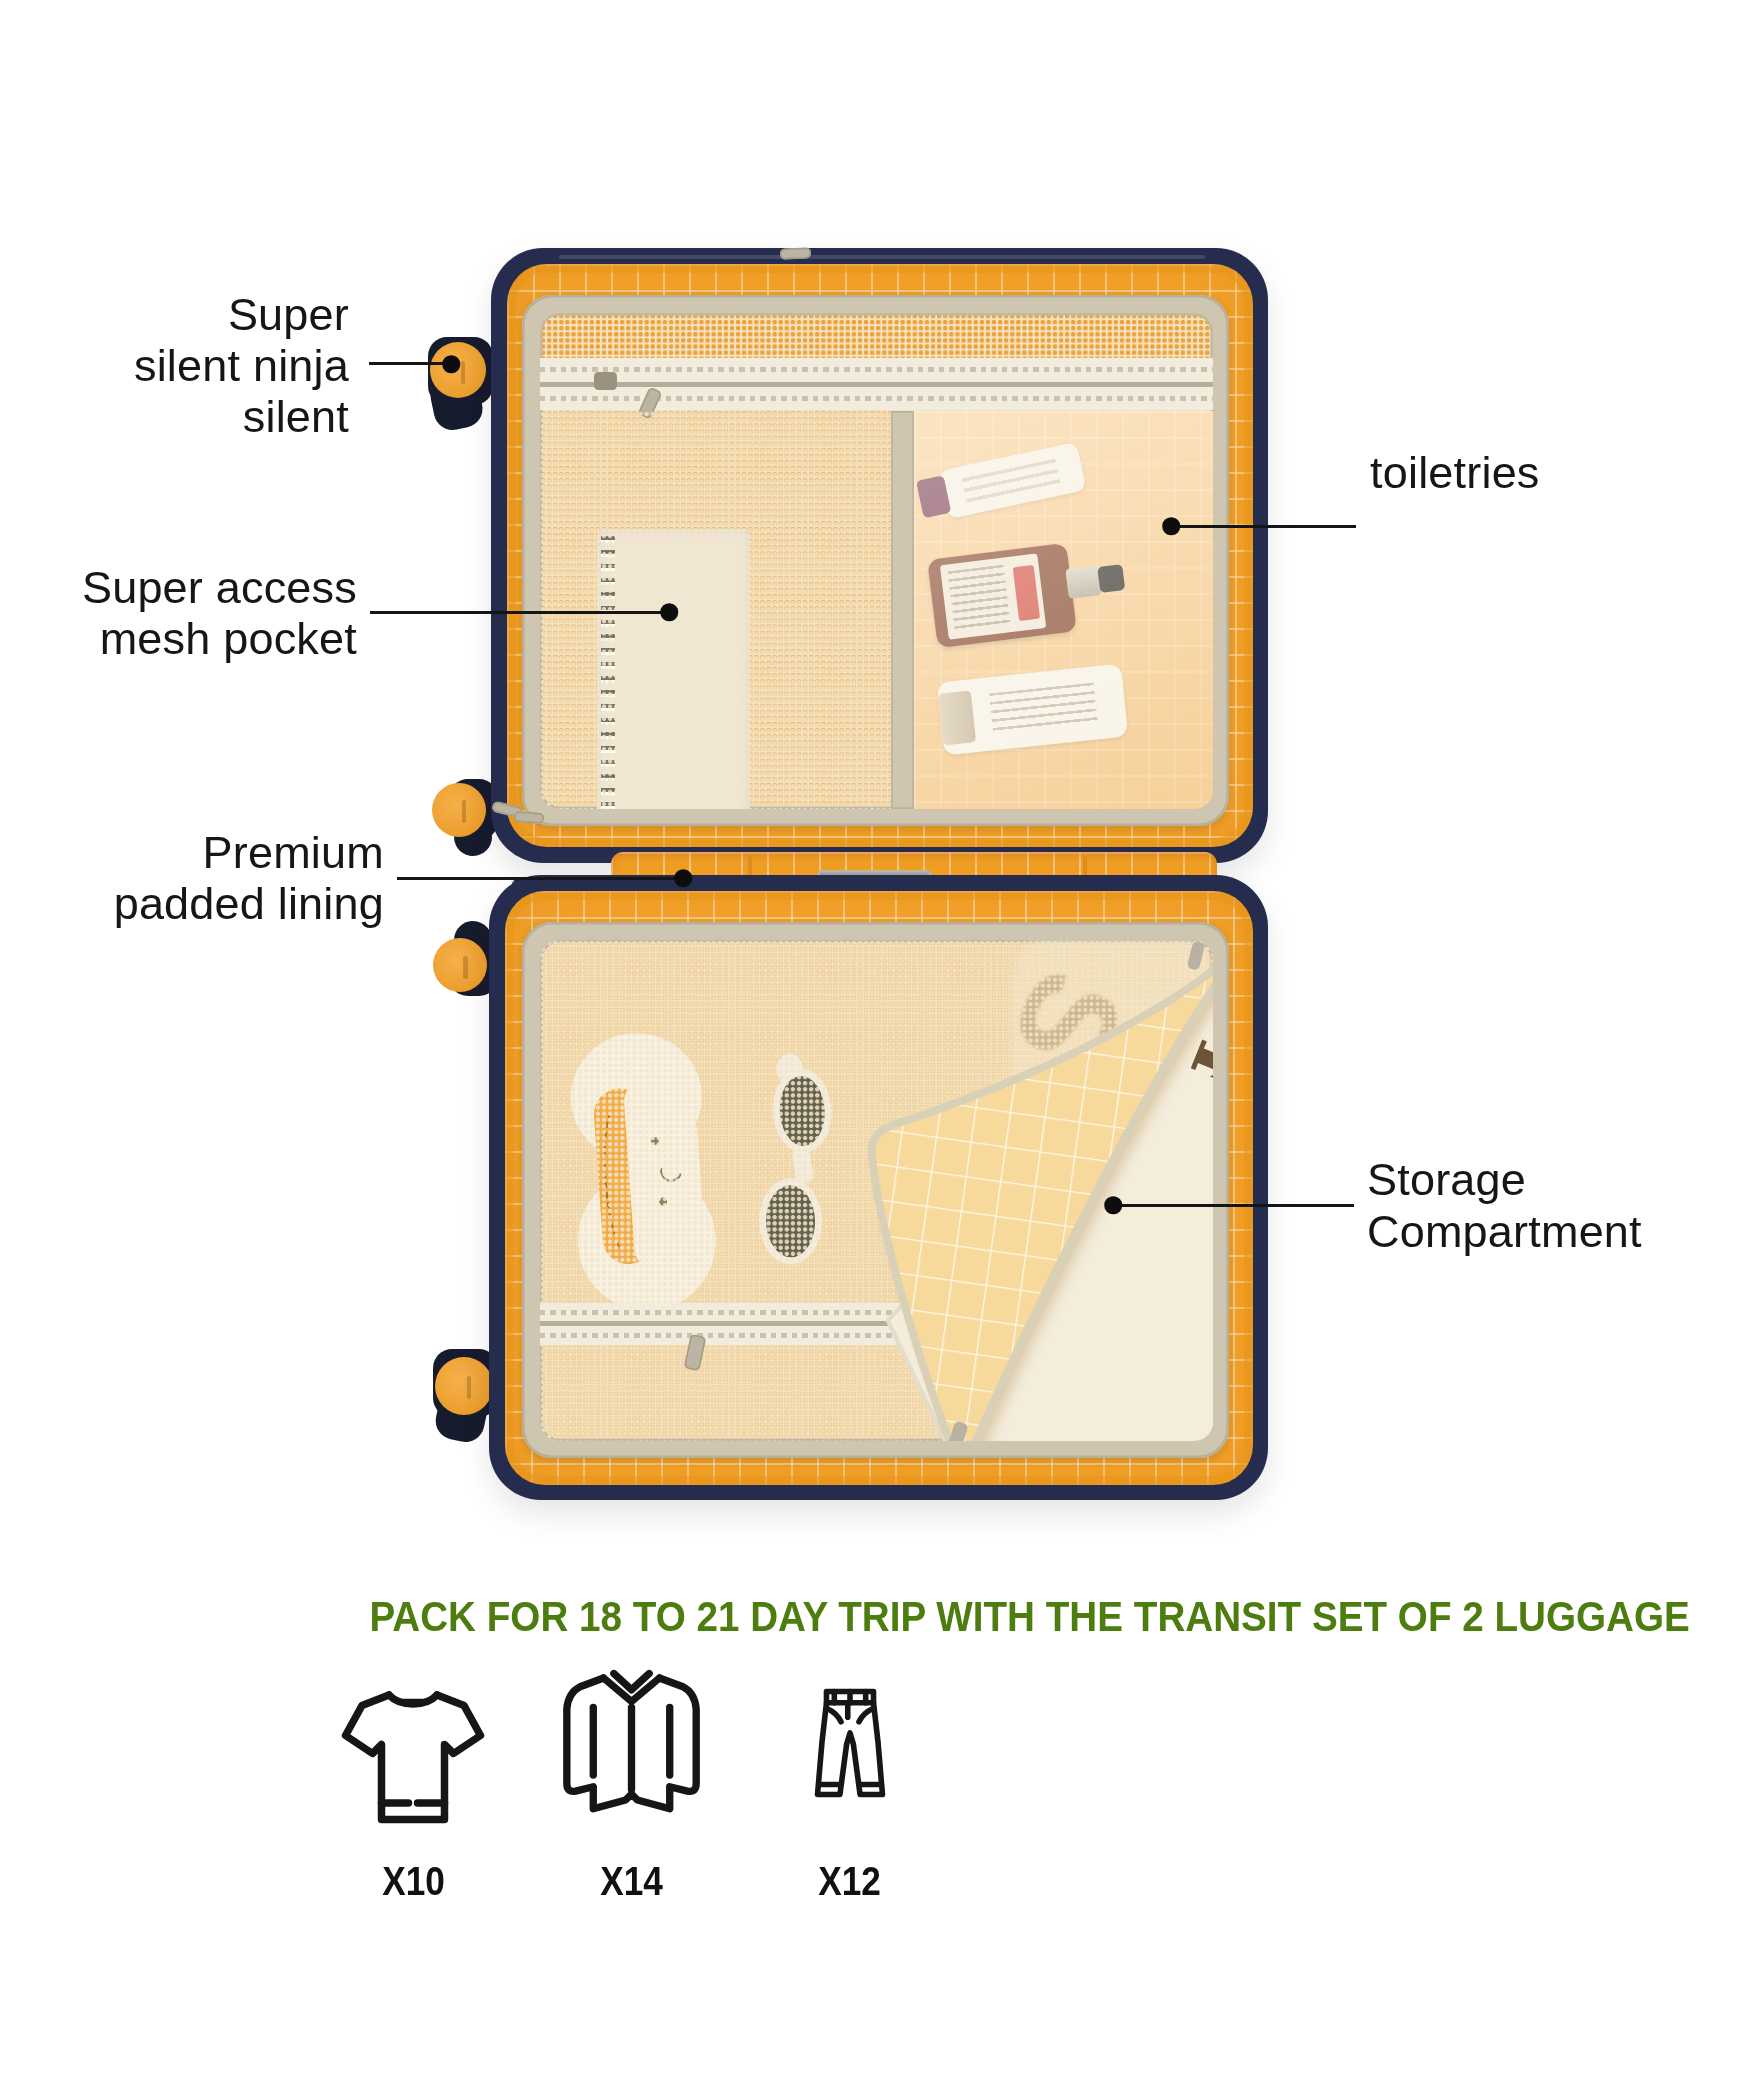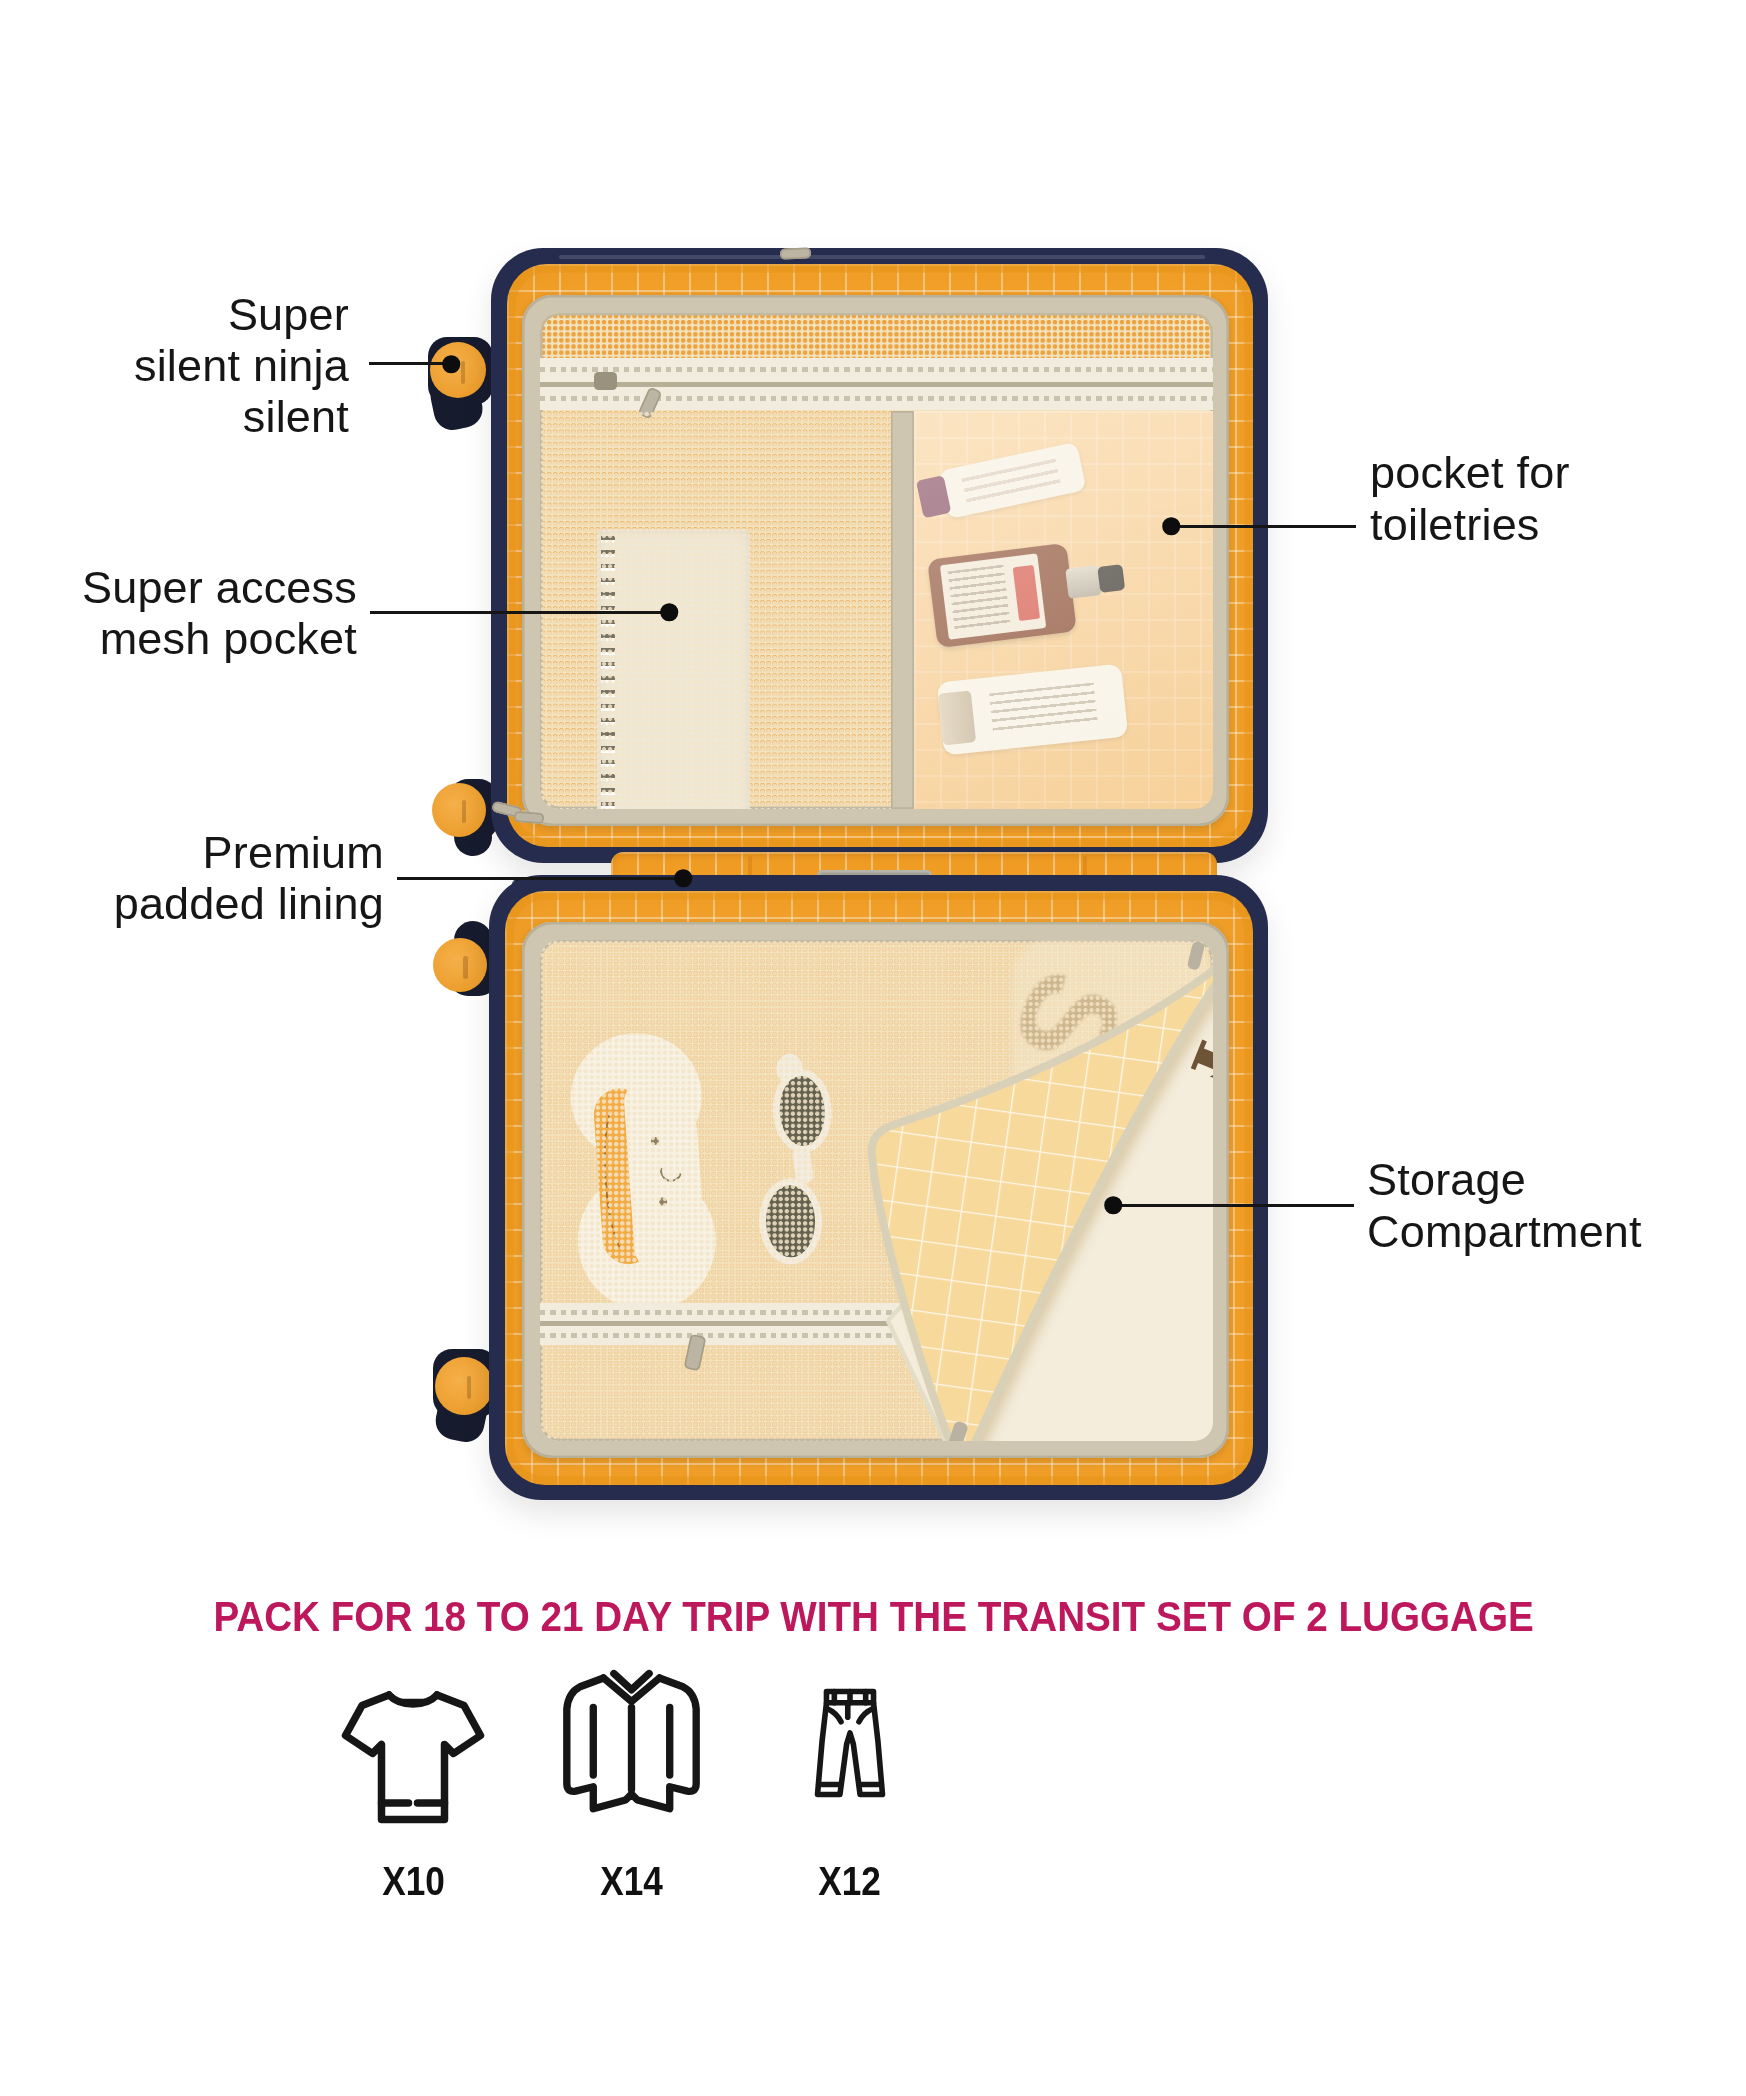--- a/index.html
+++ b/index.html
@@ -38,21 +38,21 @@
   .zipband .seam{position:absolute;left:0;right:0;height:5.2px;background:#b7ae98;}
 
   .pull{background:#bcb5a3;border-radius:5.2px;box-shadow:inset 0 0 0 1.7px #a59d87;}
 
   
   .callout{color:#161616;font-size:45px;line-height:51px;font-weight:500;letter-spacing:0.2px;}
   .lline{height:2.6px;background:#151515;}
   .ldot{width:17.5px;height:17.5px;border-radius:50%;background:#0d0d0d;transform:translate(-50%,-50%);}
 
   
-  .heading{left:0;right:0;top:1593px;text-align:center;color:#be185d;}
+  .heading{left:0;right:0;top:1593px;text-align:right;color:#4d7c0f;}
   .heading span{display:inline-block;font-size:42px;font-weight:800;letter-spacing:0;
      white-space:nowrap;transform:scaleX(.92);transform-origin:center;}
   .pack-row{left:304px;top:1656px;width:1092px;display:flex;}
   .pack-item{width:20%;display:flex;flex-direction:column;align-items:center;}
   .icon-box{height:178px;display:flex;align-items:flex-end;justify-content:center;}
   .count{margin-top:24.5px;color:#111;}
   .count span{display:inline-block;font-size:40px;font-weight:800;transform:scaleX(.88);}
   .icon-box svg{stroke:#161616;fill:none;stroke-linecap:round;stroke-linejoin:round;}
 
   .brandtag{background:#a5a396;border-radius:5.2px;box-shadow:inset 0 0 0 2.6px #b9b7aa;
@@ -251,21 +251,20 @@
   <div class="abs ldot" style="left:669px;top:612px;"></div>
 
   <div class="abs callout" style="left:103px;top:827px;width:281px;text-align:right;">
     <div>Premium</div>
     <div>padded lining</div>
   </div>
   <div class="abs lline" style="left:397px;top:877px;width:286px;"></div>
   <div class="abs ldot" style="left:683px;top:878px;"></div>
 
   <div class="abs callout" style="left:1370px;top:447px;width:367px;text-align:left;line-height:52px;">
-    <div>pocket for</div>
     <div>toiletries</div>
   </div>
   <div class="abs lline" style="left:1171px;top:525px;width:185px;"></div>
   <div class="abs ldot" style="left:1171px;top:526px;"></div>
 
   <div class="abs callout" style="left:1367px;top:1154px;width:384px;text-align:left;line-height:52px;">
     <div>Storage</div>
     <div>Compartment</div>
   </div>
   <div class="abs lline" style="left:1113px;top:1204px;width:241px;"></div>

